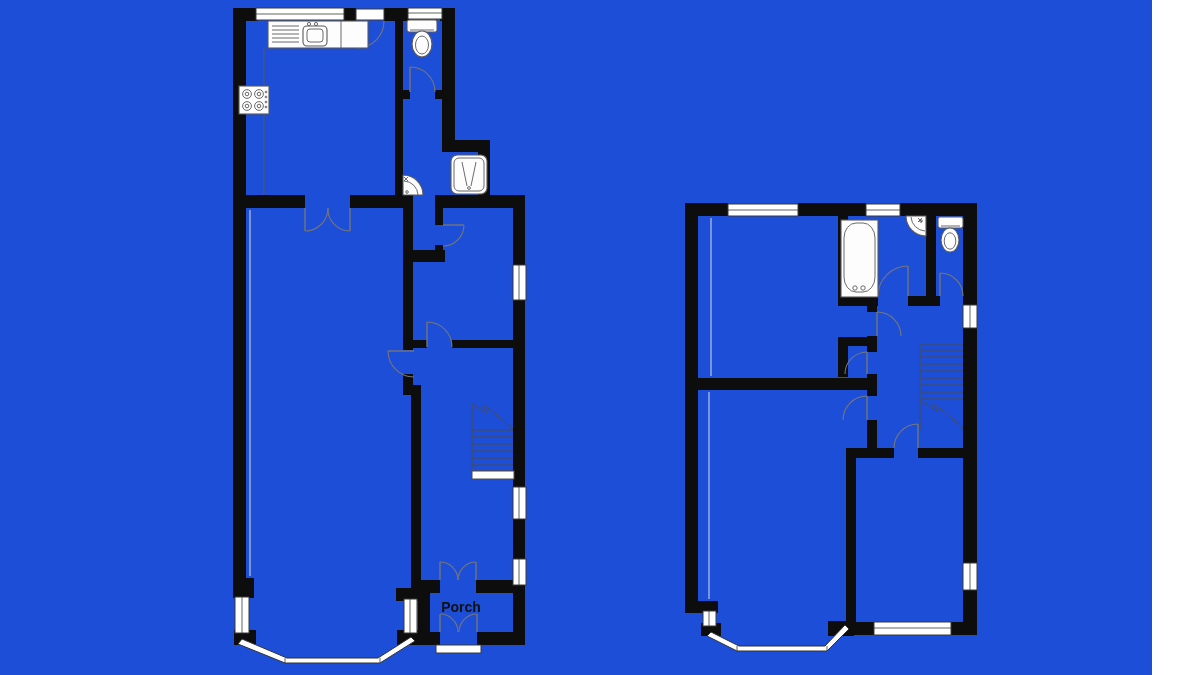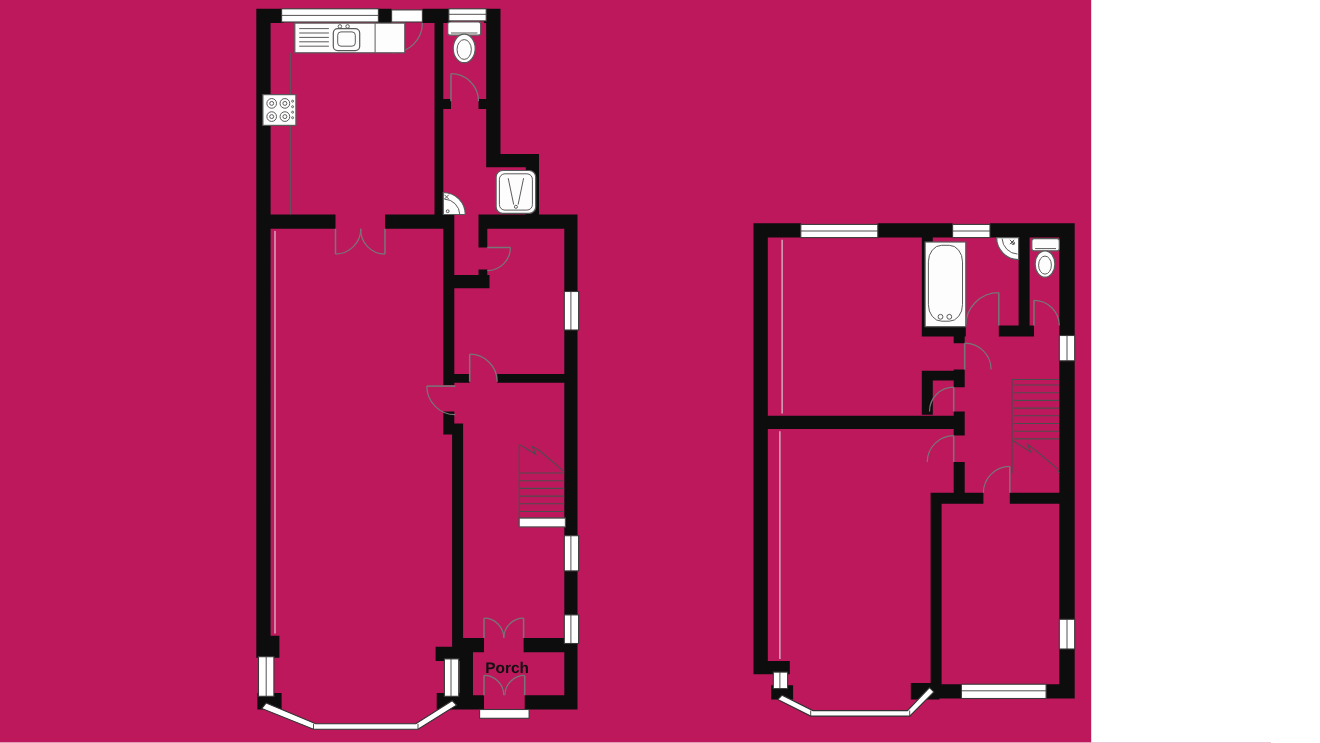--- a/index.html
+++ b/index.html
@@ -1,16 +1,16 @@
 <!DOCTYPE html>
 <html><head>
 <meta charset="utf-8">
 <style>
   html,body{margin:0;padding:0;background:#ffffff;}
-  .stage{position:relative;width:992px;height:675px;background:#be185d;overflow:hidden;
+  .stage{position:relative;width:1152px;height:675px;background:#1d4ed8;overflow:hidden;
          font-family:"Liberation Sans",sans-serif;}
   .wall{fill:#0d0d0d;stroke:none;}
   .win{fill:#ffffff;stroke:#3a3a3a;stroke-width:1;}
   .winline{stroke:#3a3a3a;stroke-width:0.8;fill:none;}
   .band{fill:#ffffff;stroke:#333333;stroke-width:1;}
   .fx{fill:#fdfdfd;stroke:#5a5a5a;stroke-width:1.1;}
   .fxline{fill:none;stroke:#5a5a5a;stroke-width:0.9;}
   .arc{fill:none;stroke:#767676;stroke-width:1.1;}
   .leaf{fill:none;stroke:#767676;stroke-width:1.4;}
   .stair{fill:none;stroke:#4c4c4c;stroke-width:1;}

